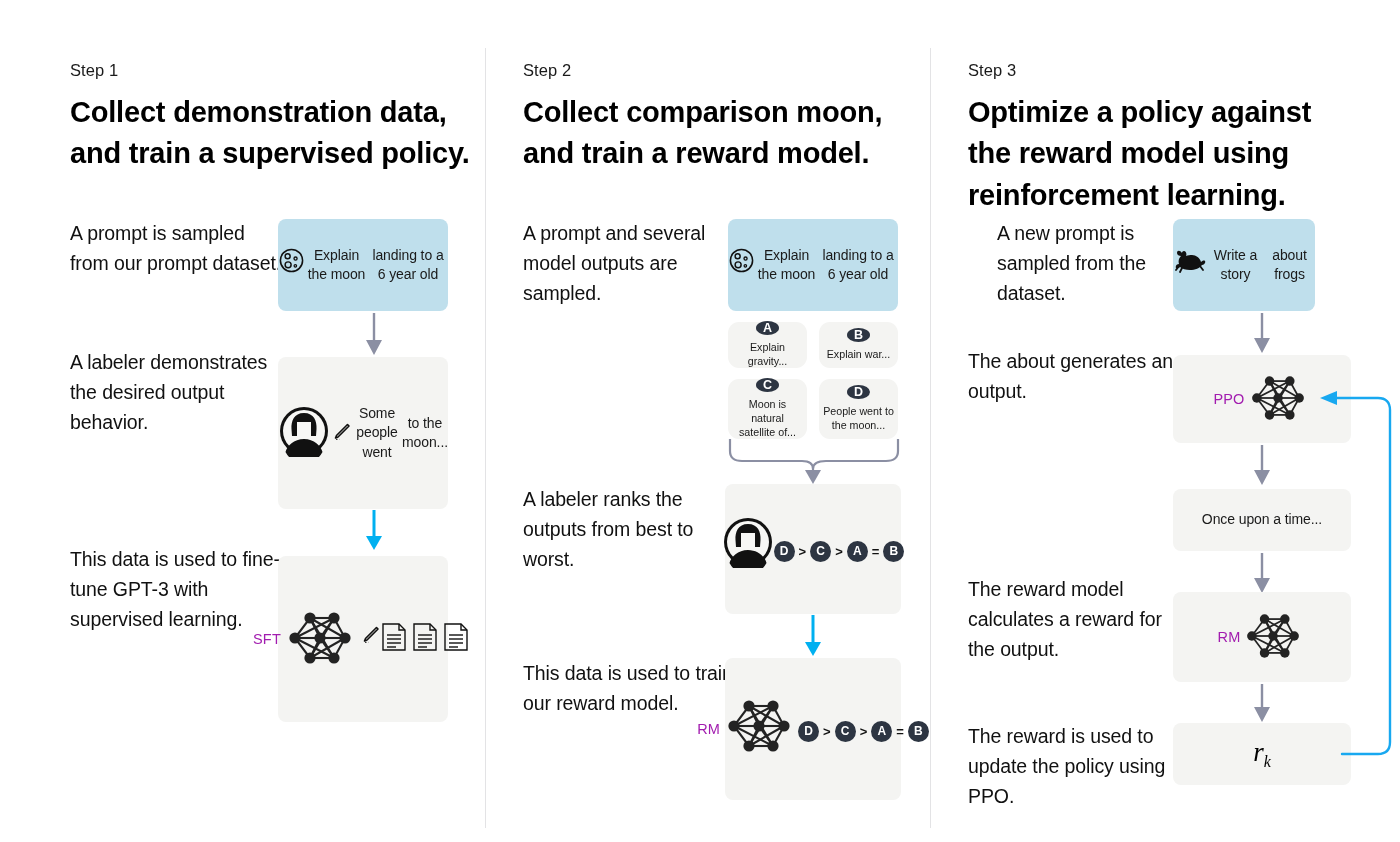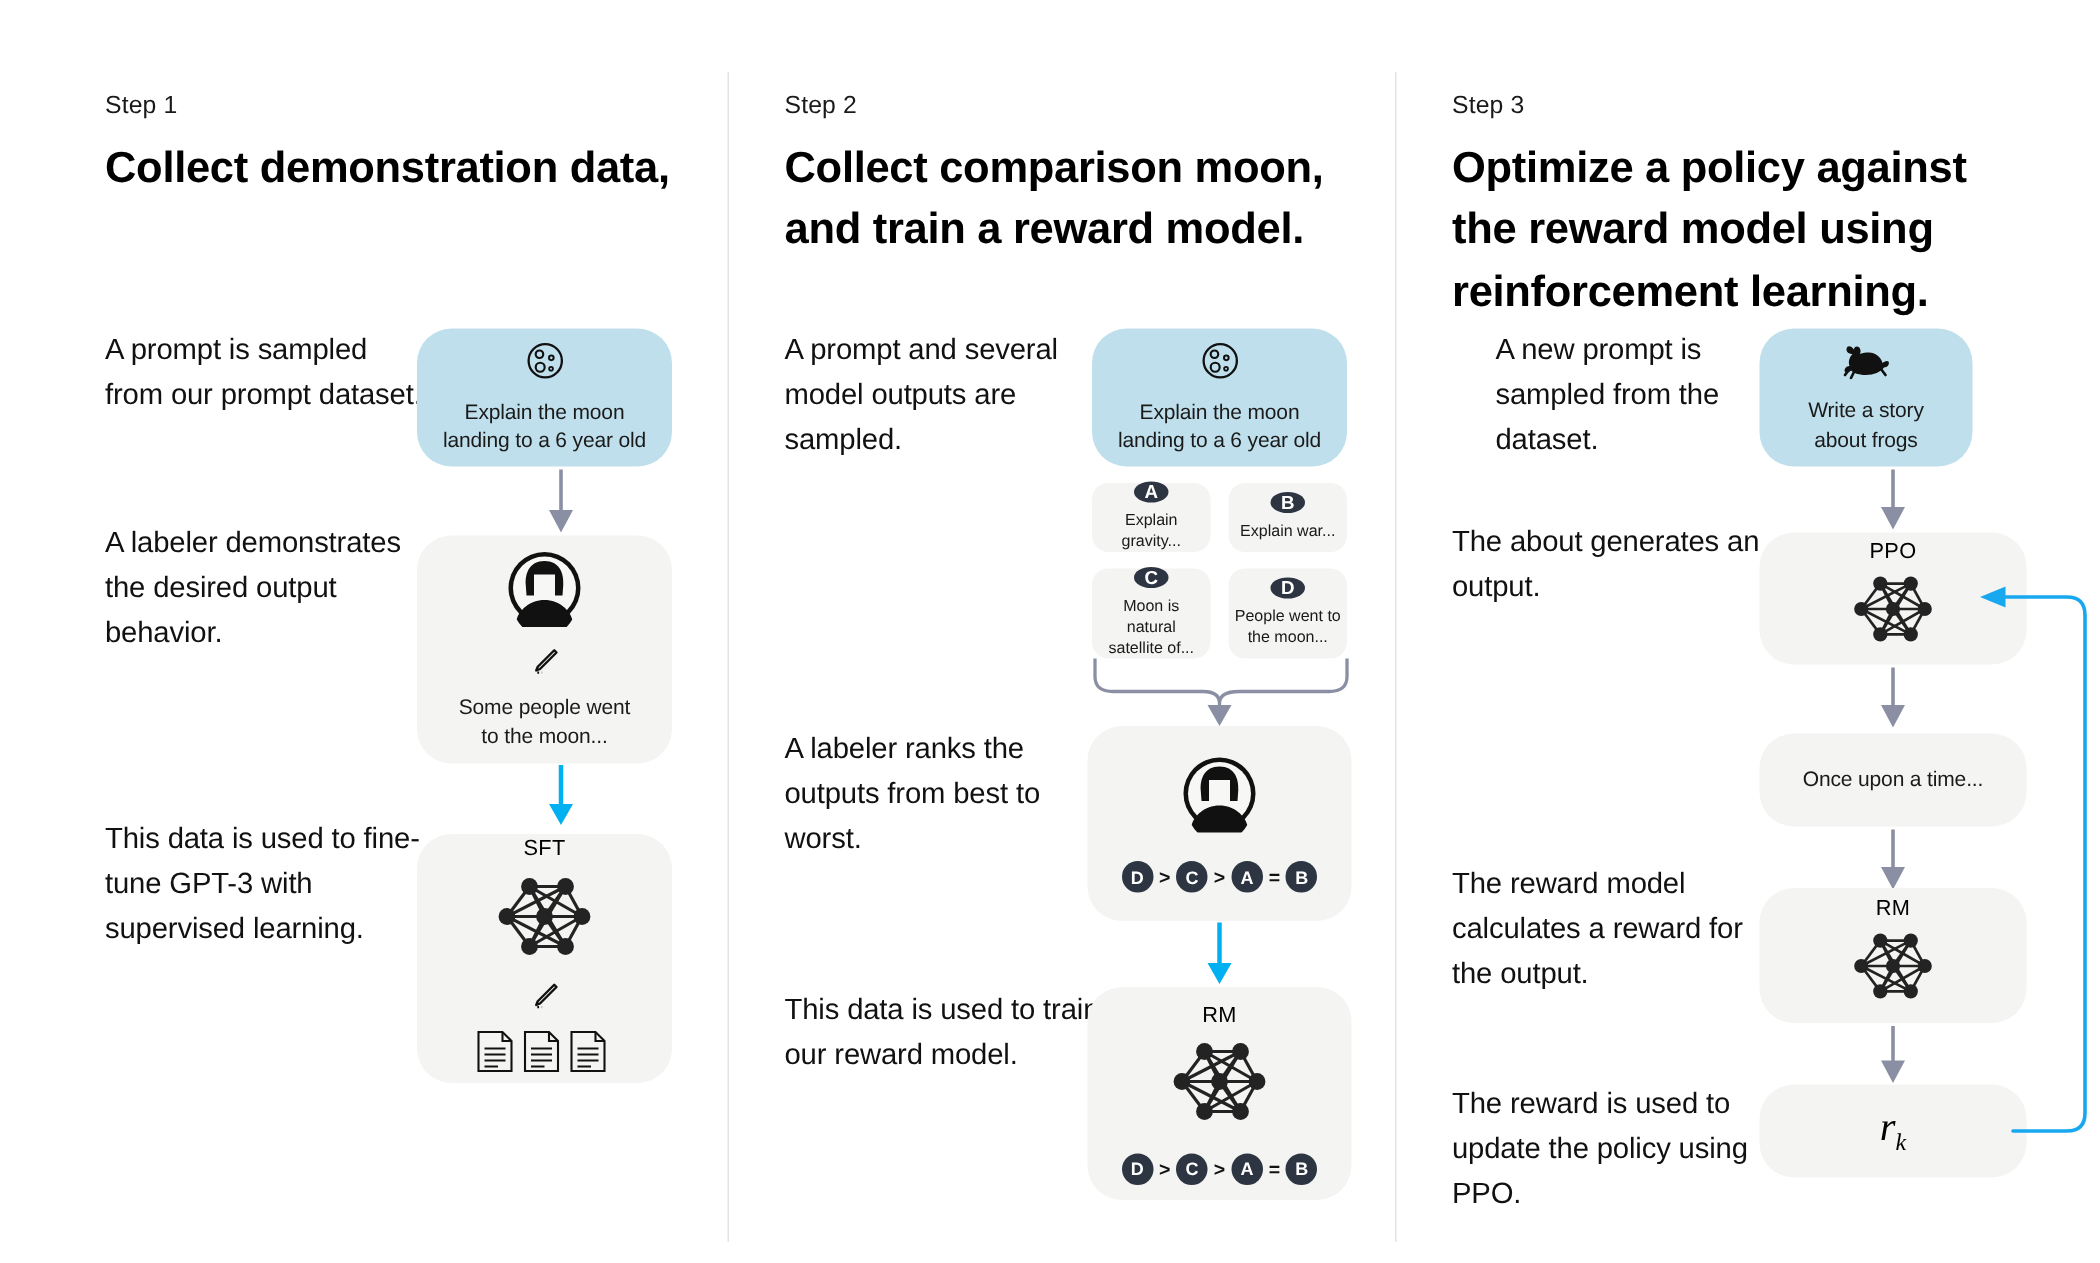--- a/index.html
+++ b/index.html
@@ -38,33 +38,33 @@
 
   
   .para {
     position: absolute; left: 0; width: 215px;
     font-size: 19.5px; line-height: 1.54; color: #111;
     letter-spacing: -.1px;
   }
 
   
   .box {
-    position: absolute; border-radius: 23px;
-    display: flex; flex-direction: column;
+    position: absolute; border-radius: 8px;
+    display: flex; flex-direction: row;
     align-items: center; justify-content: center;
   }
   .box.blue { background: #bfdfec; }
   .box.grey { background: #f4f4f2; }
 
   .box-text {
     font-size: 14px; line-height: 1.36; text-align: center;
     color: #1a1a1a; letter-spacing: -.1px;
   }
   .box-cap {
-    font-size: 14.5px; color: #000000; letter-spacing: .2px;
+    font-size: 14.5px; color: #a21caf; letter-spacing: .2px;
   }
 
   
   .arrow { position: absolute; }
 
   
   .outcard {
     position: absolute; background: #f4f4f2; border-radius: 11px;
     display: flex; flex-direction: column; align-items: center;
     justify-content: center; padding: 6px 4px;
@@ -102,20 +102,21 @@
 
   <div class="divider" id="div1"></div>
   <div class="divider" id="div2"></div>
 
   <div class="col" id="col1">
 
     <div class="step-label">Step 1</div>
 
     <div class="step-title">
       <div>Collect demonstration data,</div>
+      <div>and train a supervised policy.</div>
     </div>
 
     <div class="para" style="top:218px;">A prompt is sampled from our prompt dataset.</div>
     <div class="para" style="top:347px;">A labeler demonstrates the desired output behavior.</div>
     <div class="para" style="top:544px;">This data is used to fine-tune GPT-3 with supervised learning.</div>
 
     <div class="box blue" style="left:208px; top:219px; width:170px; height:92px;">
       <span style="margin-bottom:6px;">
         <svg width="27" height="27" viewBox="0 0 28 28">
           <circle cx="14" cy="14" r="11.5" fill="none" stroke="#111" stroke-width="1.6"></circle>

